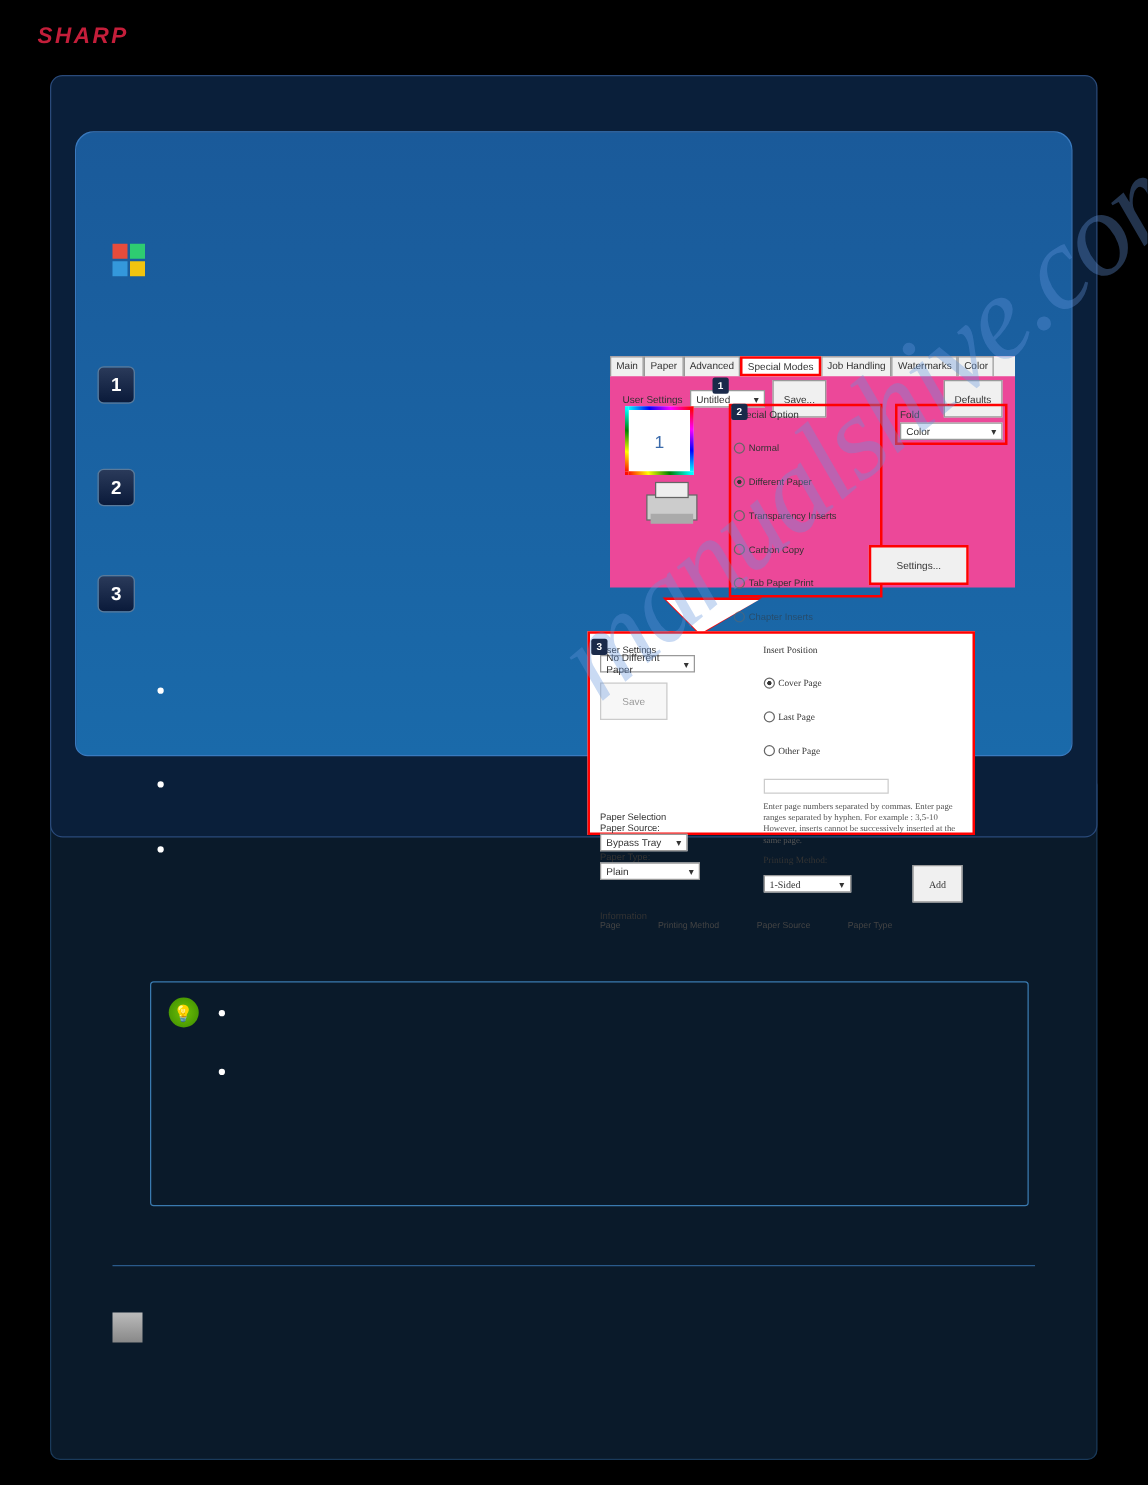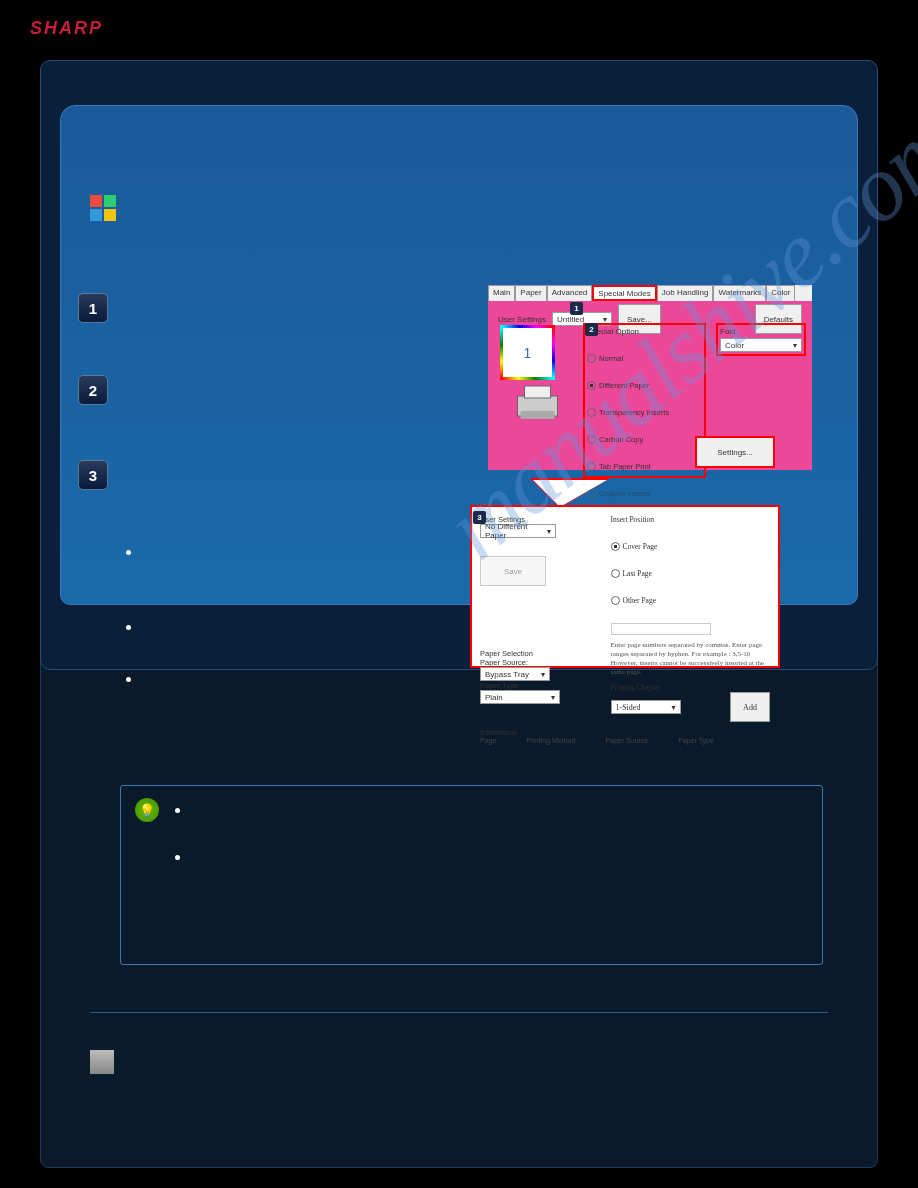--- a/index.html
+++ b/index.html
@@ -143,21 +143,21 @@
 <div class="num-badge nb3">3</div>
 
 <div class="dialog2">
   <div class="d2-row">
     <div class="d2-left">
       <div>User Settings</div>
       <div class="dropdown" style="width:76px">
           <span>No Different Paper</span>
           <span>▾</span>
         </div>
-      <div class="btn" style="width:66px;margin-top:18px;opacity:0.5;justify-content:center">Save</div>
+      <div class="btn" style="width:54px;margin-top:8px;opacity:0.5;justify-content:center">Save</div>
     </div>
     <div class="d2-right">
       <div>Insert Position</div>
       <div class="radio-item sel">Cover Page</div>
       <div class="radio-item">Last Page</div>
       <div class="radio-item">Other Page</div>
       <div style="border:1px solid #ccc;height:12px;width:100px;margin-top:2px"></div>
     </div>
   </div>
   <div class="d2-row" style="margin-top:6px">
@@ -172,21 +172,21 @@
       <div class="dropdown" style="width:80px">
           <span>Plain</span>
           <span>▾</span>
         </div>
     </div>
     <div class="d2-right">
       <div class="hint-text">Enter page numbers separated by commas.
 Enter page ranges separated by hyphen.
 For example : 3,5-10
 However, inserts cannot be successively inserted at the same page.</div>
-      <div style="margin-top:6px">Printing Chapter:</div>
+      <div style="margin-top:6px">Printing Method:</div>
       <div style="display:flex;gap:20px;align-items:center">
         <div class="dropdown" style="width:70px">
             <span>1-Sided</span>
             <span>▾</span>
           </div>
         <div class="btn" style="margin-left:auto;width:40px;justify-content:center">Add</div>
       </div>
     </div>
   </div>
   <div class="d2-section-label" style="margin-top:6px">Information</div>

